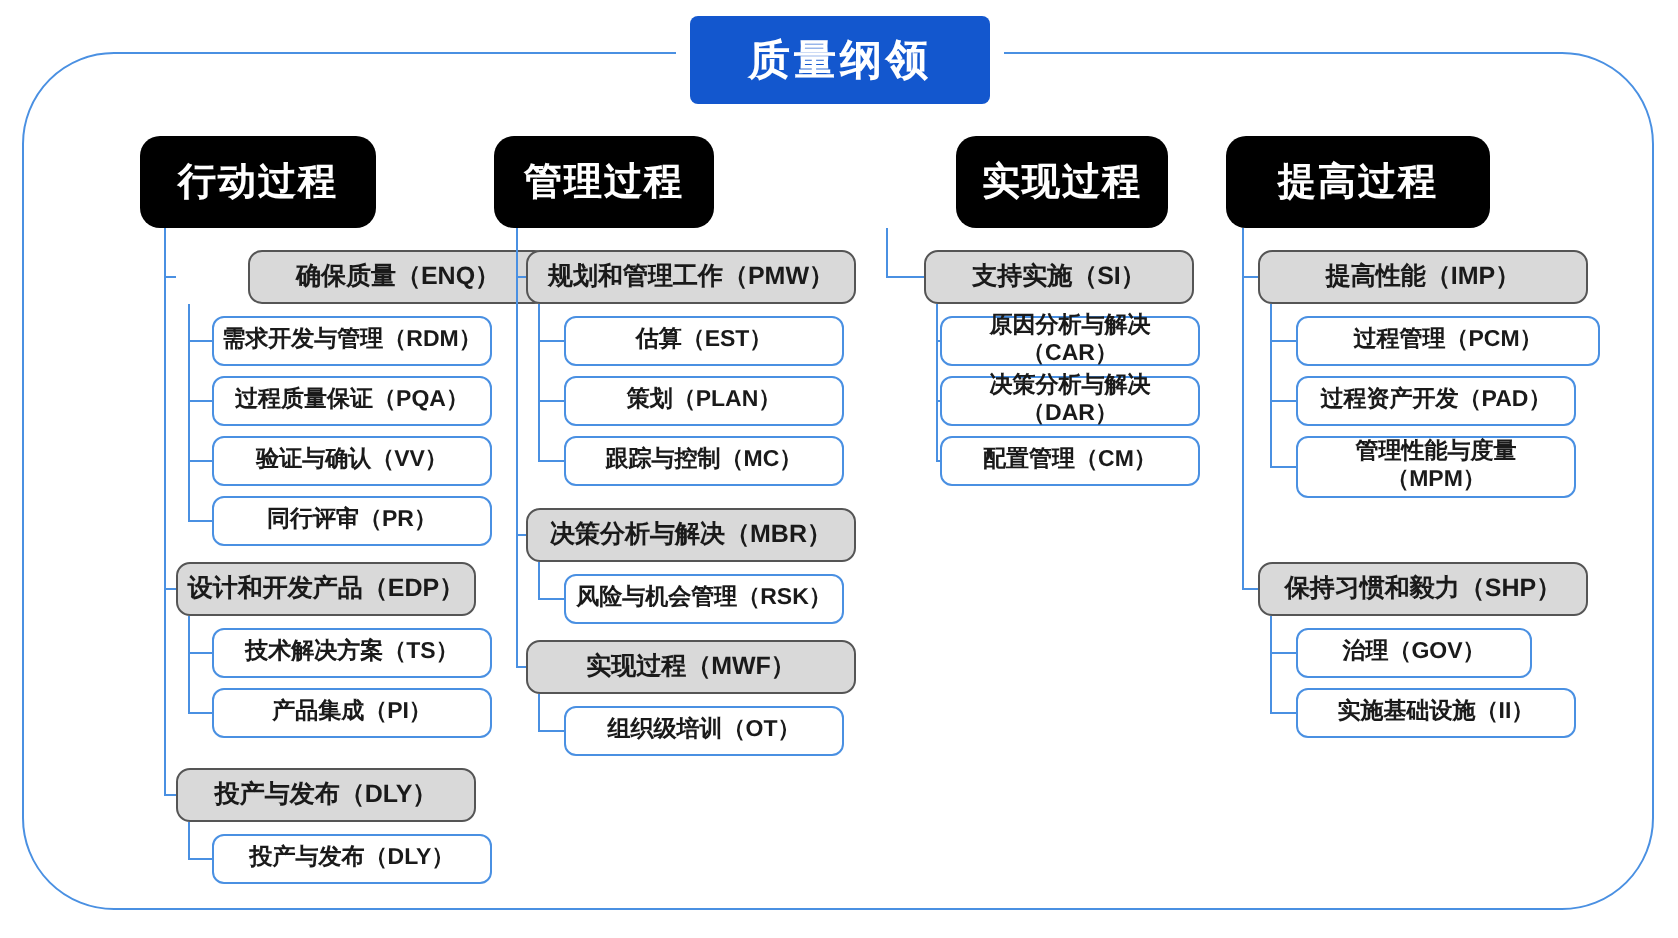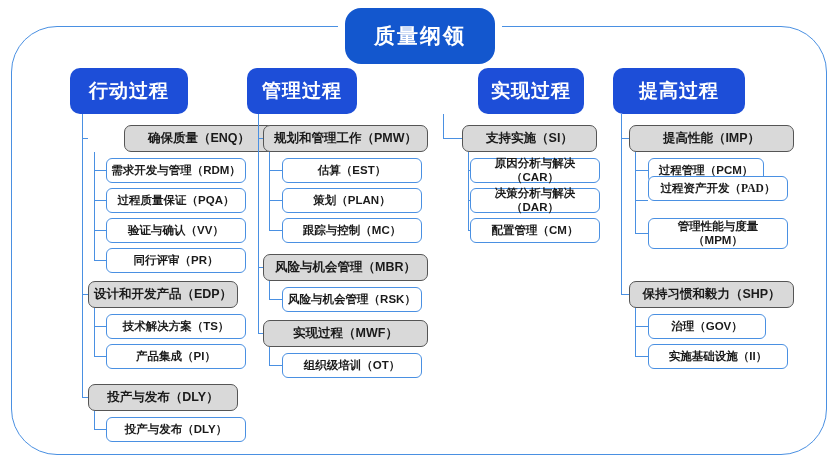--- a/index.html
+++ b/index.html
@@ -24,36 +24,36 @@
   
   .title-gap{
     position:absolute;
     left:338px;top:18px;width:164px;height:18px;
     background:#ffffff;
   }
 
   
   .root-title{
     position:absolute;
-    left:345px;top:8px;width:150px;height:56px;
+    left:345px;top:8px;width:150px;height:44px;
     background:#1357ce;
-    border-radius:16px;
+    border-radius:4px;
     color:#ffffff;
     font-size:21px;
     font-weight:bold;
     letter-spacing:2px;
     display:flex;align-items:center;justify-content:center;
     box-sizing:border-box;
   }
 
   
   .col-header{
     position:absolute;
     height:46px;
-    background:#1d4ed8;
+    background:#000000;
     border-radius:10px;
     color:#ffffff;
     font-size:19px;
     font-weight:bold;
     letter-spacing:1px;
     display:flex;align-items:center;justify-content:center;
     box-sizing:border-box;
   }
 
   
@@ -132,21 +132,21 @@
       <div class="col-header" style="left: 247px; top: 68px; width: 110px;">管理过程</div>
       <div class="cat-box" style="left: 263px; top: 125px; width: 165px;">规划和管理工作（PMW）</div>
       <div class="conn-h" style="left: 258px; top: 137.8px; width: 5px;"></div>
       <div class="leaf-box" style="left: 282px; top: 158px; width: 140px;">估算（EST）</div>
       <div class="conn-h" style="left: 269px; top: 169.8px; width: 13px;"></div>
       <div class="leaf-box" style="left: 282px; top: 188px; width: 140px;">策划（PLAN）</div>
       <div class="conn-h" style="left: 269px; top: 199.8px; width: 13px;"></div>
       <div class="leaf-box" style="left: 282px; top: 218px; width: 140px;">跟踪与控制（MC）</div>
       <div class="conn-h" style="left: 269px; top: 229.8px; width: 13px;"></div>
       <div class="conn-v" style="left: 269px; top: 152px; height: 78.5px;"></div>
-      <div class="cat-box" style="left: 263px; top: 254px; width: 165px;">风险与机会管理（MBR）</div>
+      <div class="cat-box" style="left: 263px; top: 254px; width: 165px;">决策分析与解决（MBR）</div>
       <div class="conn-h" style="left: 258px; top: 266.8px; width: 5px;"></div>
       <div class="leaf-box" style="left: 282px; top: 287px; width: 140px;">风险与机会管理（RSK）</div>
       <div class="conn-h" style="left: 269px; top: 298.8px; width: 13px;"></div>
       <div class="conn-v" style="left: 269px; top: 281px; height: 18.5px;"></div>
       <div class="cat-box" style="left: 263px; top: 320px; width: 165px;">实现过程（MWF）</div>
       <div class="conn-h" style="left: 258px; top: 332.8px; width: 5px;"></div>
       <div class="leaf-box" style="left: 282px; top: 353px; width: 140px;">组织级培训（OT）</div>
       <div class="conn-h" style="left: 269px; top: 364.8px; width: 13px;"></div>
       <div class="conn-v" style="left: 269px; top: 347px; height: 18.5px;"></div>
       <div class="conn-v" style="left: 258px; top: 114px; height: 219.5px;"></div>
@@ -157,23 +157,23 @@
       <div class="conn-h" style="left: 468px; top: 169.8px; width: 2px;"></div>
       <div class="leaf-box" style="left: 470px; top: 188px; width: 130px;">决策分析与解决（DAR）</div>
       <div class="conn-h" style="left: 468px; top: 199.8px; width: 2px;"></div>
       <div class="leaf-box" style="left: 470px; top: 218px; width: 130px;">配置管理（CM）</div>
       <div class="conn-h" style="left: 468px; top: 229.8px; width: 2px;"></div>
       <div class="conn-v" style="left: 468px; top: 152px; height: 78.5px;"></div>
       <div class="conn-v" style="left: 443px; top: 114px; height: 24.5px;"></div>
       <div class="col-header" style="left: 613px; top: 68px; width: 132px;">提高过程</div>
       <div class="cat-box" style="left: 629px; top: 125px; width: 165px;">提高性能（IMP）</div>
       <div class="conn-h" style="left: 621px; top: 137.8px; width: 8px;"></div>
-      <div class="leaf-box" style="left: 648px; top: 158px; width: 116px;">过程管理（PCM）</div>
+      <div class="leaf-box" style="left: 648px; top: 158px; width: 152px;">过程管理（PCM）</div>
       <div class="conn-h" style="left: 635px; top: 169.8px; width: 13px;"></div>
-      <div class="leaf-box" style="left: 648px; top: 176px; width: 140px; font-family: Liberation Serif, serif;">过程资产开发（PAD）</div>
+      <div class="leaf-box" style="left: 648px; top: 188px; width: 140px;">过程资产开发（PAD）</div>
       <div class="conn-h" style="left: 635px; top: 199.8px; width: 13px;"></div>
       <div class="leaf-box two-line" style="left: 648px; top: 218px; width: 140px;">管理性能与度量<br>（MPM）</div>
       <div class="conn-h" style="left: 635px; top: 232.8px; width: 13px;"></div>
       <div class="conn-v" style="left: 635px; top: 152px; height: 81.5px;"></div>
       <div class="cat-box" style="left: 629px; top: 281px; width: 165px;">保持习惯和毅力（SHP）</div>
       <div class="conn-h" style="left: 621px; top: 293.8px; width: 8px;"></div>
       <div class="leaf-box" style="left: 648px; top: 314px; width: 118px;">治理（GOV）</div>
       <div class="conn-h" style="left: 635px; top: 325.8px; width: 13px;"></div>
       <div class="leaf-box" style="left: 648px; top: 344px; width: 140px;">实施基础设施（II）</div>
       <div class="conn-h" style="left: 635px; top: 355.8px; width: 13px;"></div>

